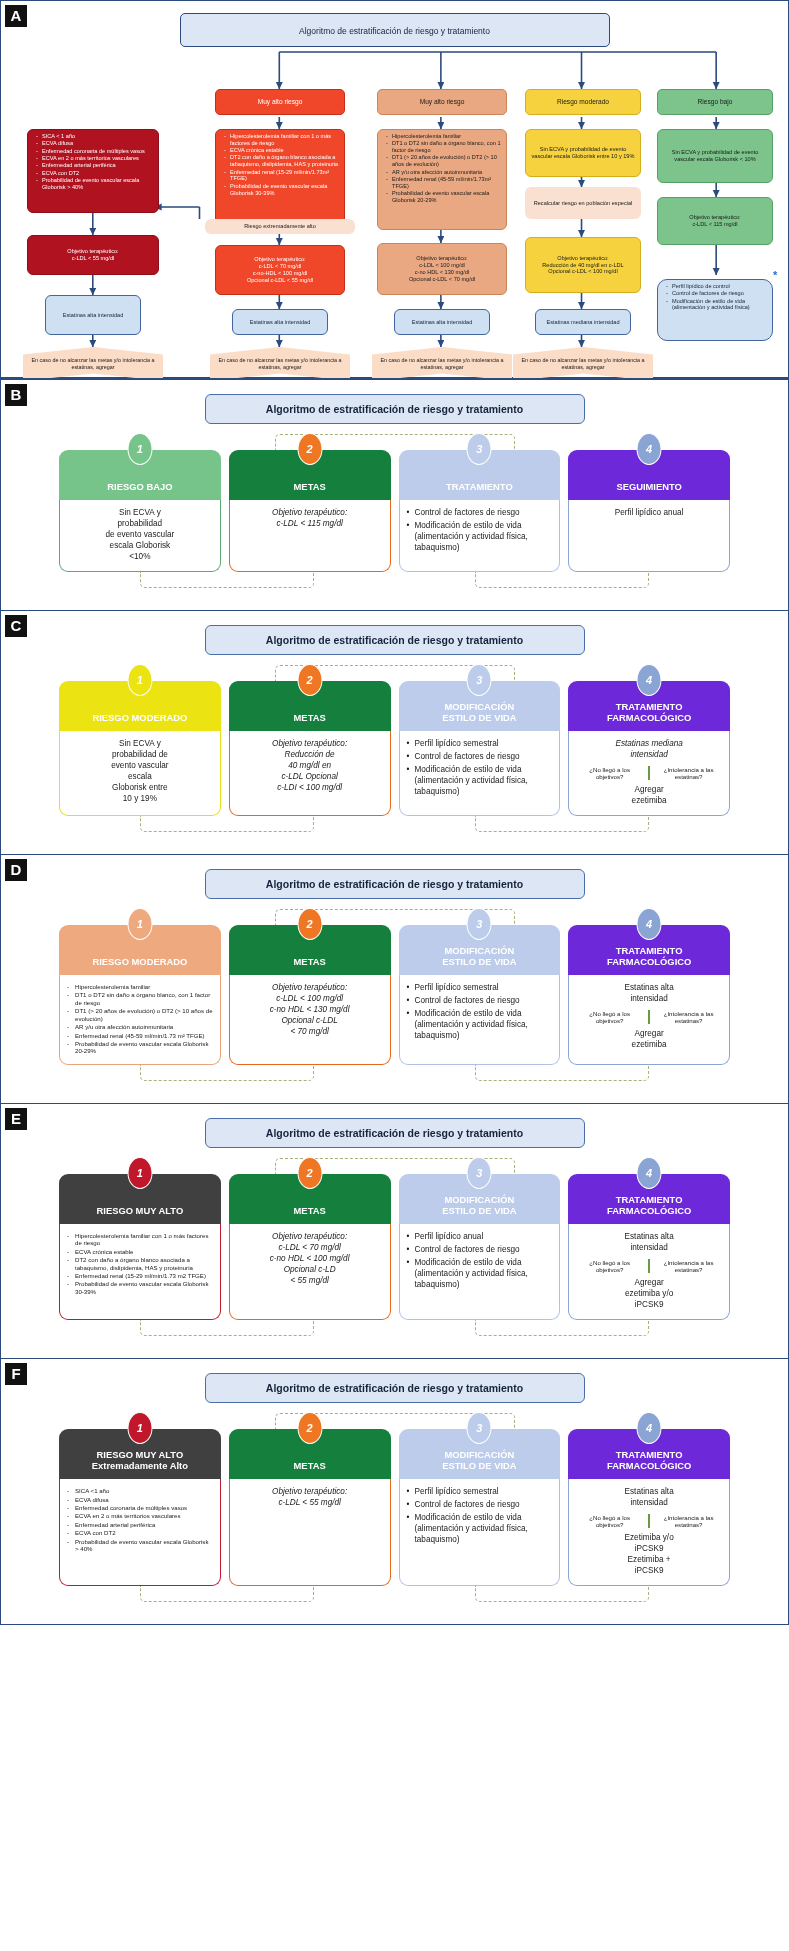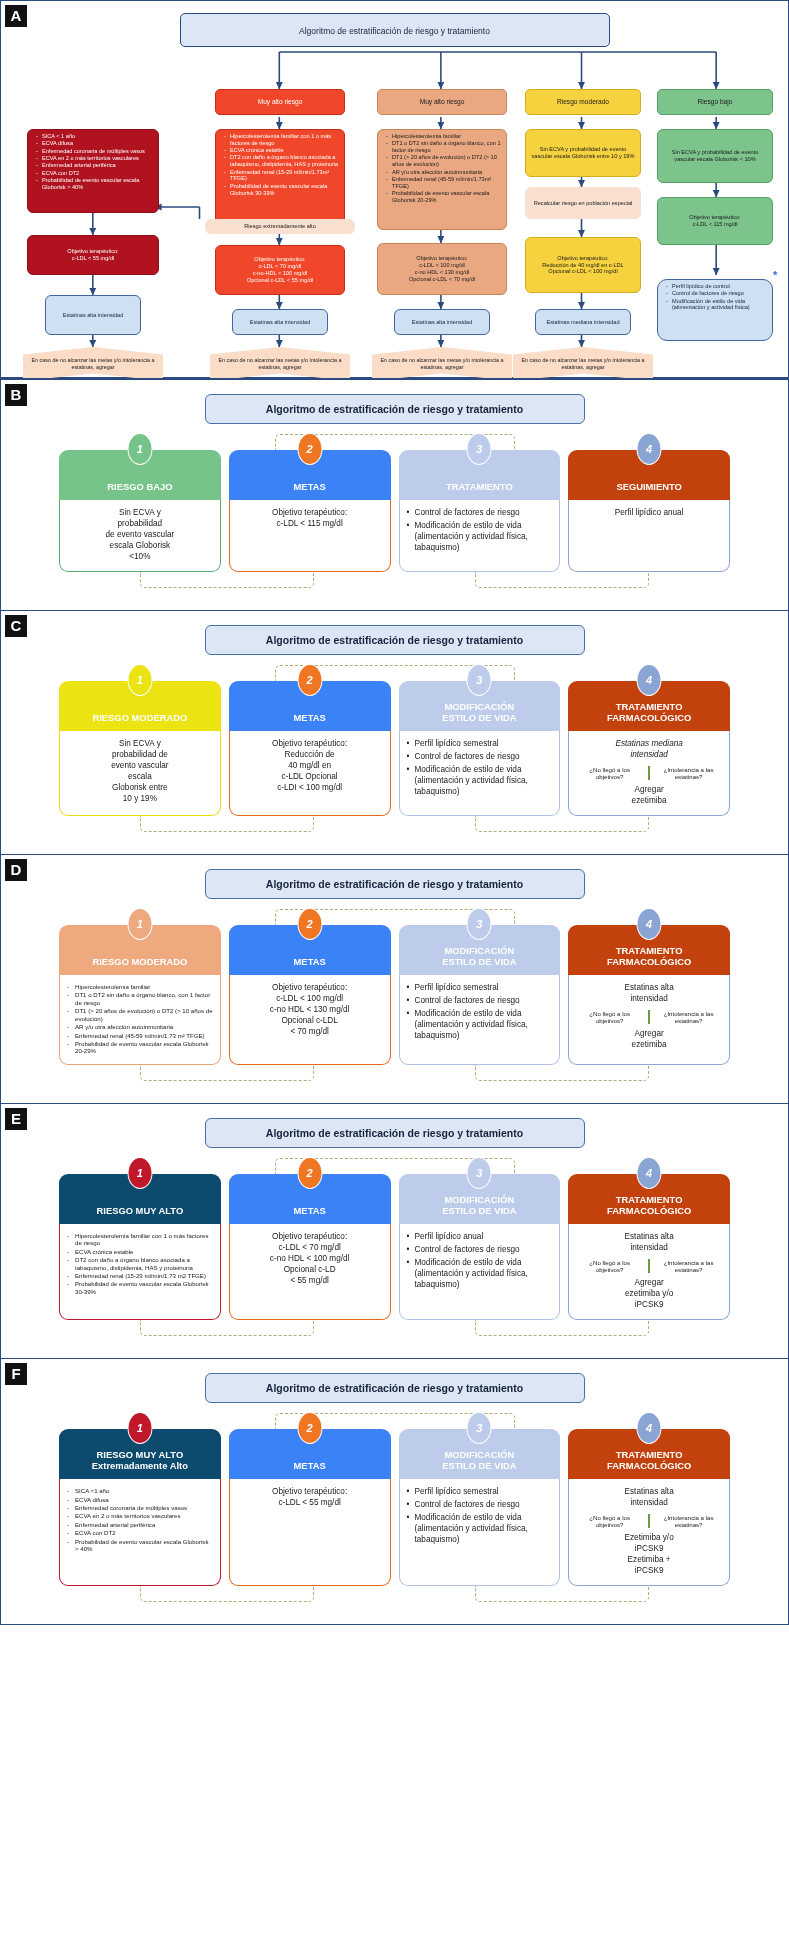--- a/index.html
+++ b/index.html
@@ -94,26 +94,26 @@
           margin:5px 0; font-size:6.1px; line-height:1.15; }
   .qrow .q { flex:1; text-align:center; align-self:center; }
   .qdiv { width:2.2px; background:#6a9a3f; }
   .cp-footer { position:relative; height:24px; width:calc(100% - 116px); margin:0 58px; }
   .cp-footer .fseg {
     position:absolute; top:0; height:16px;
     border:1.4px dashed #a8b07a; border-top:none; border-radius:0 0 5px 5px;
   }
   
   .t-green  .card-head{background:#77c48b;} .t-green  .card-body{border-color:#5aab6f;} .t-green  .badge{background:#77c48b;}
-  .t-orange .card-head{background:#3b82f6;} .t-orange .card-body{border-color:#e2691a;} .t-orange .badge{background:#ef7622;}
+  .t-orange .card-head{background:#15803d;} .t-orange .card-body{border-color:#e2691a;font-style:italic;} .t-orange .badge{background:#ef7622;}
   .t-lblue  .card-head{background:#bcccea;} .t-lblue  .card-body{border-color:#b0c2e4;} .t-lblue  .badge{background:#bcccea;}
-  .t-mblue  .card-head{background:#c2410c;} .t-mblue  .card-body{border-color:#8aa4d4;} .t-mblue  .badge{background:#8aa4d4;}
+  .t-mblue  .card-head{background:#6d28d9;} .t-mblue  .card-body{border-color:#8aa4d4;} .t-mblue  .badge{background:#8aa4d4;}
   .t-yellow .card-head{background:#ece312;} .t-yellow .card-body{border-color:#e8df12;} .t-yellow .badge{background:#ece312;}
   .t-salmon .card-head{background:#efa97f;} .t-salmon .card-body{border-color:#eba277;} .t-salmon .badge{background:#efa97f;}
-  .t-red    .card-head{background:#0c4a6e;} .t-red    .card-body{border-color:#c0172a;} .t-red    .badge{background:#c0172a;}
+  .t-red    .card-head{background:#404040;} .t-red    .card-body{border-color:#c0172a;} .t-red    .badge{background:#c0172a;}
 </style>
 </head>
 <body>
 
 <div class="page">
 
   <section class="panel" id="panelA">
     <div class="panel-label">A</div>
     <div class="a-title">Algoritmo de estratificación de riesgo y tratamiento</div>
 

